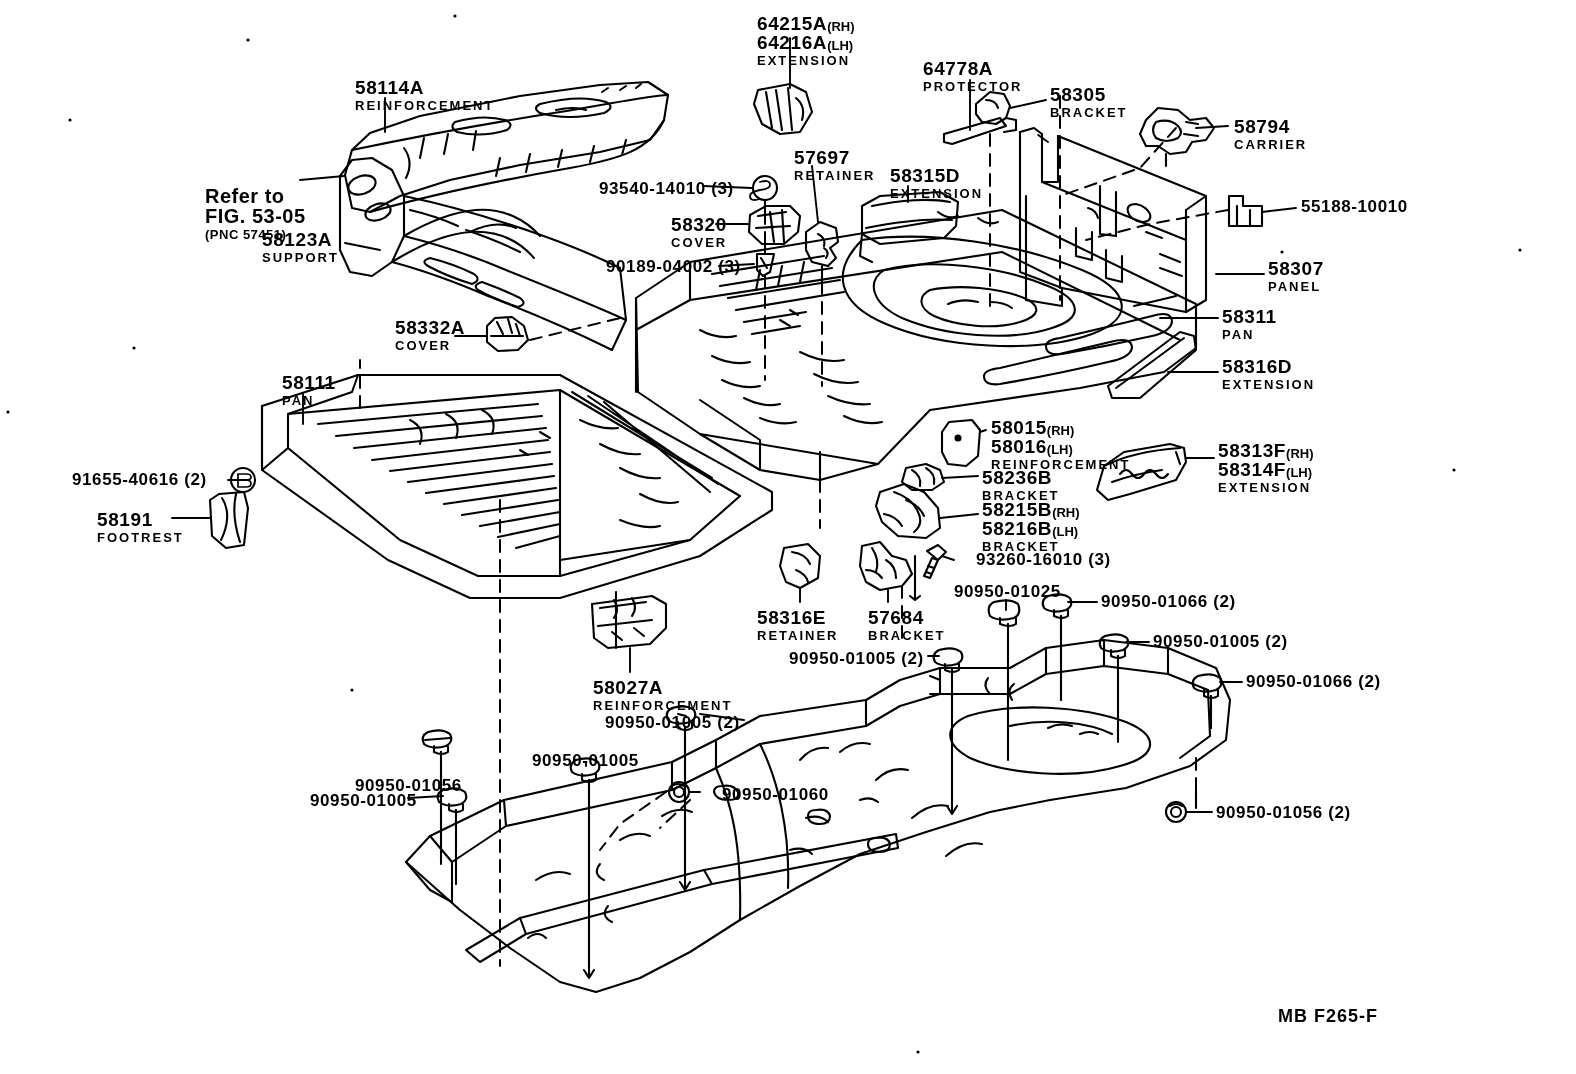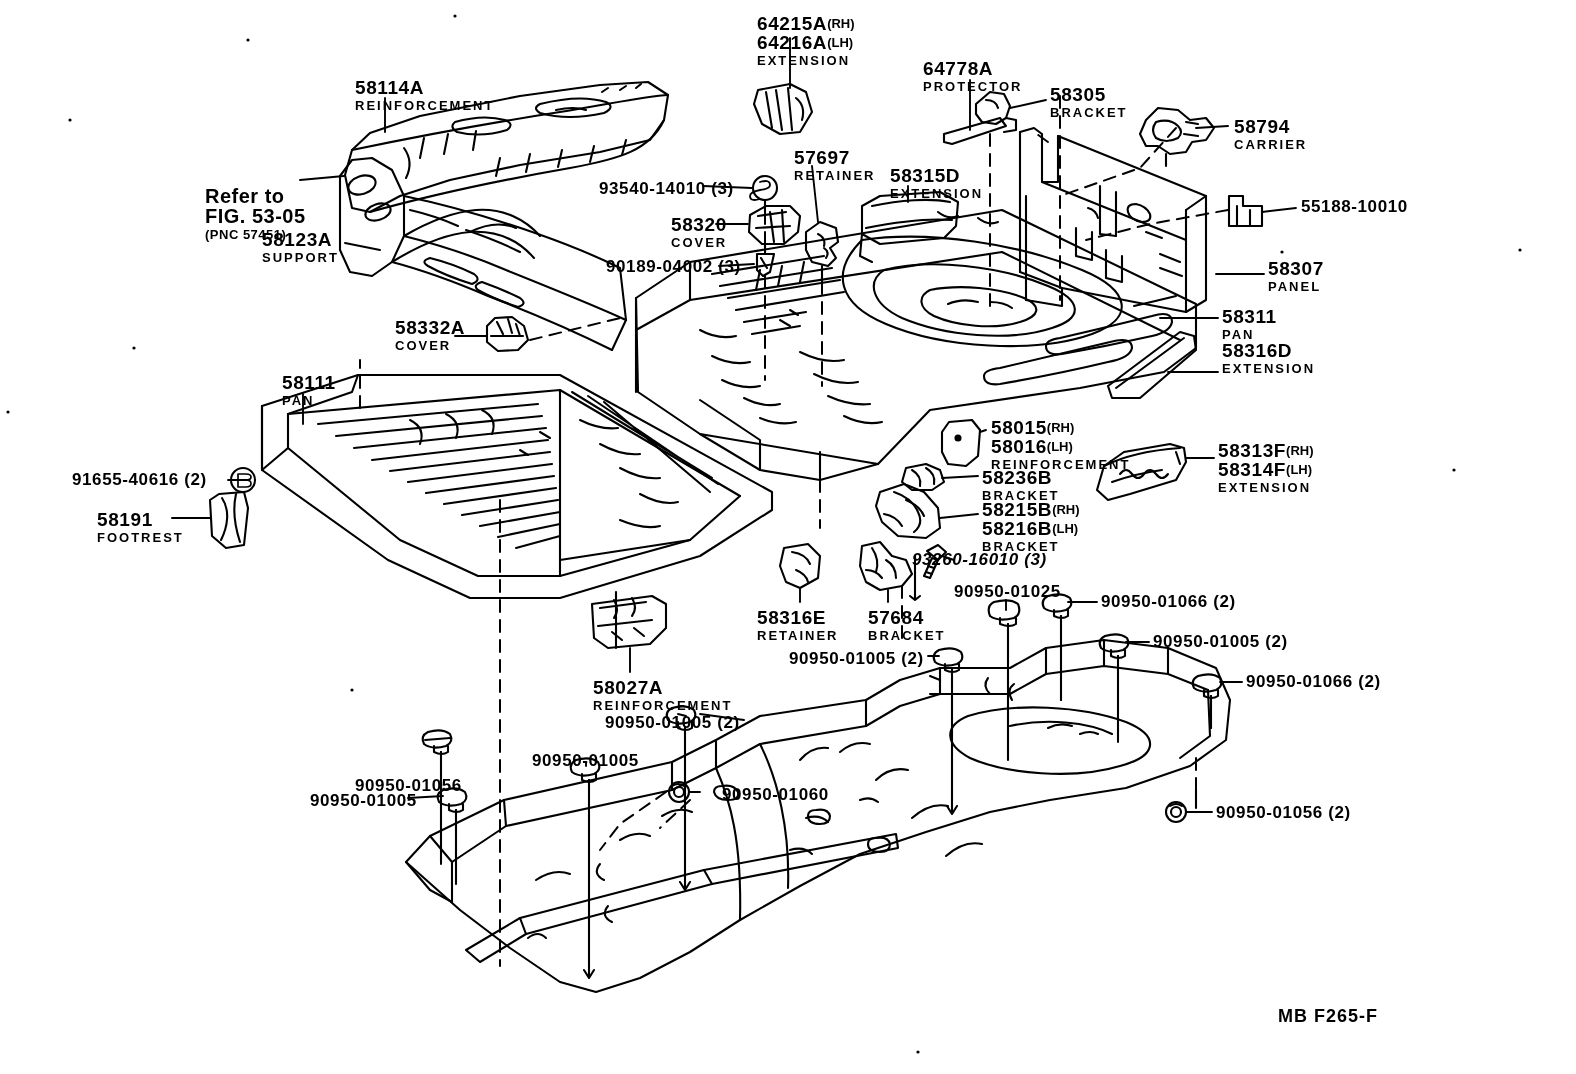--- a/index.html
+++ b/index.html
@@ -8,21 +8,21 @@
   #stage{position:absolute;left:0;top:0;width:1576px;height:1074px;}
   svg.art{position:absolute;left:0;top:0;width:1576px;height:1074px;pointer-events:none;}
   .lbl{position:absolute;white-space:nowrap;line-height:1.0;}
   .pn{font-size:19px;font-weight:bold;letter-spacing:0.6px;}
   .pn.sm{font-size:17px;}
   .desc{font-size:13px;font-weight:bold;letter-spacing:2.0px;}
   .side{font-size:13px;font-weight:bold;letter-spacing:0px;}
   .refbig{font-size:20px;font-weight:bold;letter-spacing:0.5px;}
   .refsm{font-size:13px;font-weight:bold;letter-spacing:0.5px;}
   .footer{position:absolute;font-size:18px;font-weight:bold;letter-spacing:1px;}
-  .row{display:flex;align-items:center;}
+  .row{display:flex;align-items:flex-end;}
 </style>
 </head>
 <body>
 
 <div id="stage">
 
   <svg class="art" viewBox="0 0 1576 1074">
     <g fill="none" stroke="#000" stroke-width="2.1" stroke-linejoin="round" stroke-linecap="round">
 
       <g>
@@ -481,21 +481,21 @@
       <div class="lbl" style="left: 757px; top: 608px;"><span class="pn">58316E</span><br><span class="desc">RETAINER</span></div>
       <div class="lbl" style="left: 868px; top: 608px;"><span class="pn">57684</span><br><span class="desc">BRACKET</span></div>
       <div class="lbl" style="left: 794px; top: 148px;"><span class="pn">57697</span><br><span class="desc">RETAINER</span></div>
       <div class="lbl" style="left: 671px; top: 215px;"><span class="pn">58320</span><br><span class="desc">COVER</span></div>
       <div class="lbl" style="left: 890px; top: 166px;"><span class="pn">58315D</span><br><span class="desc">EXTENSION</span></div>
       <div class="lbl" style="left: 923px; top: 59px;"><span class="pn">64778A</span><br><span class="desc">PROTECTOR</span></div>
       <div class="lbl" style="left: 1050px; top: 85px;"><span class="pn">58305</span><br><span class="desc">BRACKET</span></div>
       <div class="lbl" style="left: 1234px; top: 117px;"><span class="pn">58794</span><br><span class="desc">CARRIER</span></div>
       <div class="lbl" style="left: 1268px; top: 259px;"><span class="pn">58307</span><br><span class="desc">PANEL</span></div>
       <div class="lbl" style="left: 1222px; top: 307px;"><span class="pn">58311</span><br><span class="desc">PAN</span></div>
-      <div class="lbl" style="left: 1222px; top: 341px;"><span class="pn">58316D</span><br><span class="desc">EXTENSION</span></div>
+      <div class="lbl" style="left: 1222px; top: 357px;"><span class="pn">58316D</span><br><span class="desc">EXTENSION</span></div>
       <div class="lbl" style="left: 757px; top: 14px;"><div class="row">
           <span class="pn">64215A</span>
           <span class="side">(RH)</span>
         </div><div class="row">
           <span class="pn">64216A</span>
           <span class="side">(LH)</span>
         </div><span class="desc">EXTENSION</span></div>
       <div class="lbl" style="left: 991px; top: 418px;"><div class="row">
           <span class="pn">58015</span>
           <span class="side">(RH)</span>
@@ -515,21 +515,21 @@
           <span class="side">(RH)</span>
         </div><div class="row">
           <span class="pn">58314F</span>
           <span class="side">(LH)</span>
         </div><span class="desc">EXTENSION</span></div>
       <div class="lbl" style="left: 982px; top: 468px;"><span class="pn">58236B</span><br><span class="desc">BRACKET</span></div>
       <div class="lbl" style="left: 599px; top: 180px;"><span class="pn sm">93540-14010 (3)</span></div>
       <div class="lbl" style="left: 606px; top: 258px;"><span class="pn sm">90189-04002 (3)</span></div>
       <div class="lbl" style="left: 1301px; top: 198px;"><span class="pn sm">55188-10010</span></div>
       <div class="lbl" style="left: 72px; top: 471px;"><span class="pn sm">91655-40616 (2)</span></div>
-      <div class="lbl" style="left: 912px; top: 551px; font-style: italic;"><span class="pn sm">93260-16010 (3)</span></div>
+      <div class="lbl" style="left: 976px; top: 551px;"><span class="pn sm">93260-16010 (3)</span></div>
       <div class="lbl" style="left: 954px; top: 583px;"><span class="pn sm">90950-01025</span></div>
       <div class="lbl" style="left: 1101px; top: 593px;"><span class="pn sm">90950-01066 (2)</span></div>
       <div class="lbl" style="left: 1153px; top: 633px;"><span class="pn sm">90950-01005 (2)</span></div>
       <div class="lbl" style="left: 789px; top: 650px;"><span class="pn sm">90950-01005 (2)</span></div>
       <div class="lbl" style="left: 1246px; top: 673px;"><span class="pn sm">90950-01066 (2)</span></div>
       <div class="lbl" style="left: 605px; top: 714px;"><span class="pn sm">90950-01005 (2)</span></div>
       <div class="lbl" style="left: 355px; top: 737px; margin-top: 40px;"><span class="pn sm">90950-01056</span></div>
       <div class="lbl" style="left: 532px; top: 752px;"><span class="pn sm">90950-01005</span></div>
       <div class="lbl" style="left: 310px; top: 792px;"><span class="pn sm">90950-01005</span></div>
       <div class="lbl" style="left: 722px; top: 786px;"><span class="pn sm">90950-01060</span></div>

